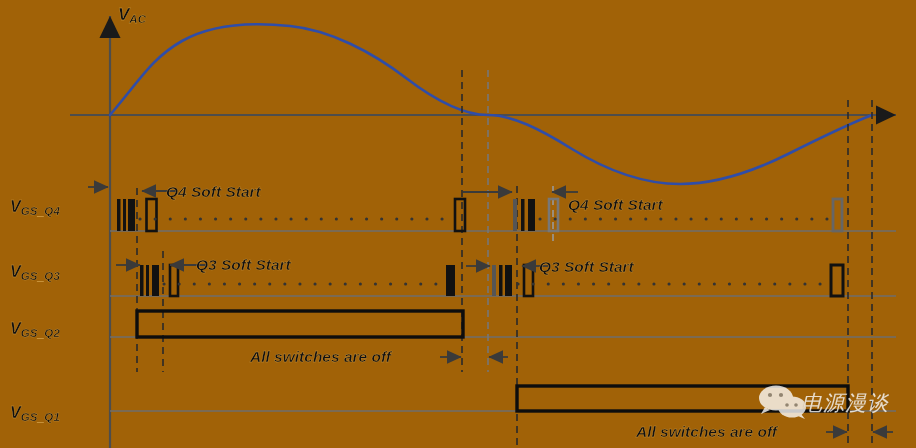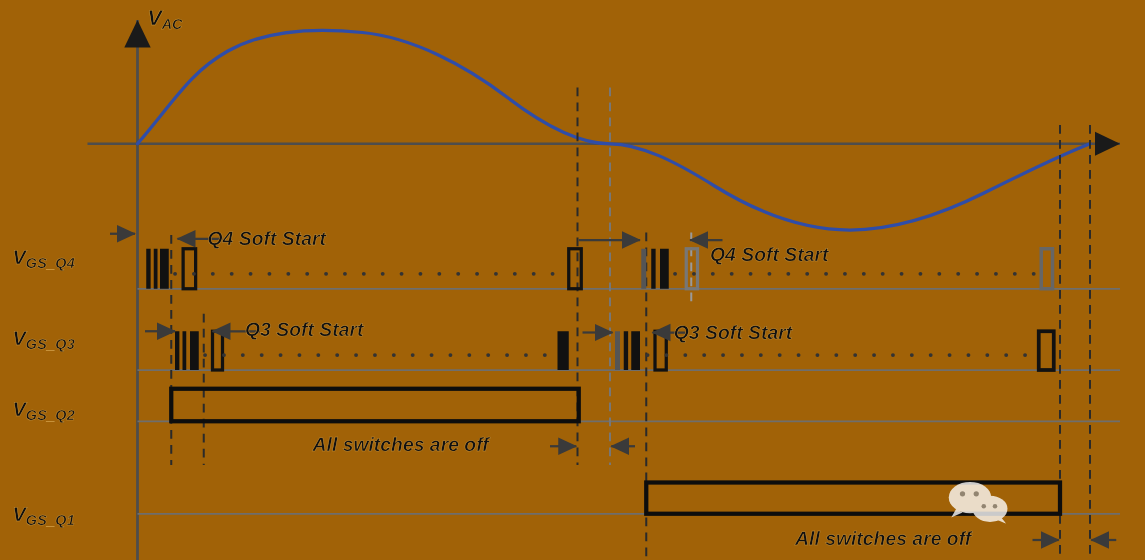--- a/index.html
+++ b/index.html
@@ -214,15 +214,16 @@
     <svg width="52" height="34" viewBox="0 0 52 34">
       <ellipse cx="19" cy="13" rx="17" ry="12.5" fill="#ffffff"></ellipse>
       <path d="M8,22 L4,29 L13,25 z" fill="#ffffff"></path>
       <circle cx="13" cy="10" r="2.1" fill="#8f8f8f"></circle>
       <circle cx="24" cy="10" r="2.1" fill="#8f8f8f"></circle>
       <ellipse cx="35" cy="22" rx="14" ry="10.5" fill="#ffffff"></ellipse>
       <path d="M44,29 L48,34 L41,31 z" fill="#ffffff"></path>
       <circle cx="30" cy="20" r="1.8" fill="#8f8f8f"></circle>
       <circle cx="39" cy="20" r="1.8" fill="#8f8f8f"></circle>
     </svg>
+    <div class="wm-text">电源漫谈</div>
   </div>
 
 </div>
 
 </body></html>

